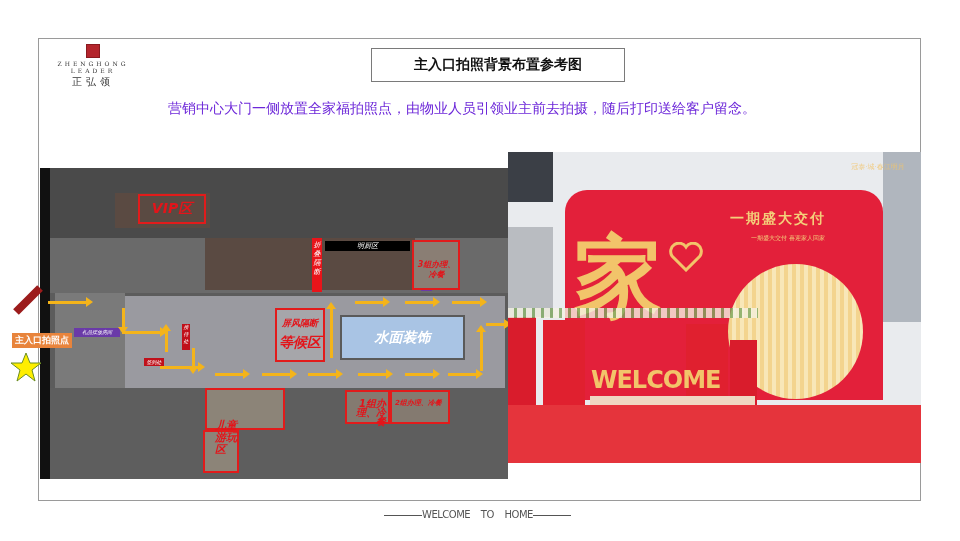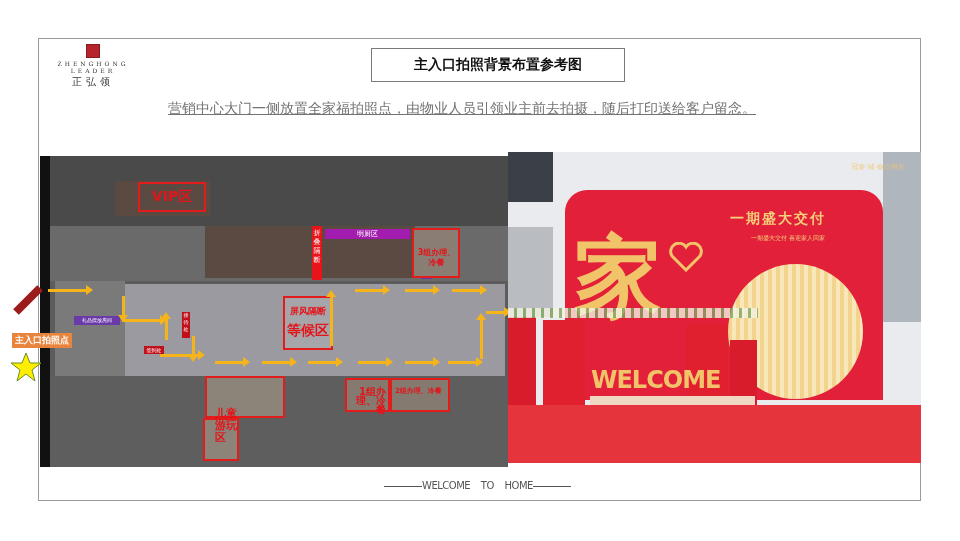--- a/index.html
+++ b/index.html
@@ -4,24 +4,24 @@
 <style>
   html,body{margin:0;padding:0;background:#fff;}
   body{width:960px;height:541px;position:relative;overflow:hidden;font-family:"DejaVu Sans",sans-serif;}
   .frame{position:absolute;left:38px;top:38px;width:883px;height:463px;border:1px solid #9a9a9a;box-sizing:border-box;}
   .logo{position:absolute;left:48px;top:44px;width:90px;text-align:center;color:#333;}
   .logo .seal{width:12px;height:12px;margin:0 auto 2px;background:#b4252c;border:1px solid #8a1a1f;}
   .logo .en1{font-family:"DejaVu Serif",serif;font-size:6px;letter-spacing:3px;}
   .logo .en2{font-family:"DejaVu Serif",serif;font-size:6px;letter-spacing:3px;}
   .logo .cn{font-family:"DejaVu Serif",serif;font-size:10px;font-weight:normal;letter-spacing:4px;margin-top:1px;}
   .title-box{position:absolute;left:371px;top:48px;width:254px;height:34px;border:1px solid #7a7a7a;box-sizing:border-box;display:flex;align-items:center;justify-content:center;font-weight:bold;font-size:14px;color:#111;}
-  .desc{position:absolute;left:168px;top:100px;font-size:14px;color:#737373;white-space:nowrap;text-decoration:underline;}
-  .plan{position:absolute;left:40px;top:156px;width:468px;height:311px;background:#5c5c5c;overflow:hidden;}
+  .desc{position:absolute;left:168px;top:100px;font-size:14px;color:#6d28d9;white-space:nowrap;}
+  .plan{position:absolute;left:40px;top:168px;width:468px;height:311px;background:#5c5c5c;overflow:hidden;font-style:italic;}
   .photo{position:absolute;left:508px;top:152px;width:413px;height:311px;overflow:hidden;background:#e9ebee;}
-  .footer{position:absolute;left:384px;top:480px;font-size:10px;color:#555;white-space:nowrap;letter-spacing:-0.5px;text-align:center;}
+  .footer{position:absolute;left:384px;top:509px;font-size:10px;color:#555;white-space:nowrap;letter-spacing:-0.5px;text-align:center;}
   .footer .line{display:inline-block;width:38px;height:1px;background:#555;vertical-align:middle;}
   .abs{position:absolute;}
   .zone{position:absolute;border:2px solid #e21b1b;box-sizing:border-box;}
   .redtxt{color:#e3141a;font-weight:bold;}
   .arrow{position:absolute;height:3px;background:#f4b41a;}
   .arrow::after{content:"";position:absolute;right:-5px;top:-4px;border-left:7px solid #f4b41a;border-top:5px solid transparent;border-bottom:5px solid transparent;}
   .varrow{position:absolute;width:3px;background:#f4b41a;}
   .varrow.down::after{content:"";position:absolute;bottom:-6px;left:-4px;border-top:7px solid #f4b41a;border-left:5px solid transparent;border-right:5px solid transparent;}
   .varrow.up::after{content:"";position:absolute;top:-6px;left:-4px;border-bottom:7px solid #f4b41a;border-left:5px solid transparent;border-right:5px solid transparent;}
 </style>
@@ -49,37 +49,40 @@
 
   <div class="abs" style="left:10px;top:0;width:458px;height:70px;background:#4a4a4a;"></div>
   <div class="abs" style="left:75px;top:25px;width:95px;height:35px;background:#5a4a42;"></div>
   <div class="zone" style="left:98px;top:26px;width:68px;height:30px;display:flex;align-items:center;justify-content:center;">
     <span class="redtxt" style="font-size:14px;">VIP区</span>
   </div>
 
   <div class="abs" style="left:10px;top:70px;width:458px;height:55px;background:#6a6a6a;"></div>
   <div class="abs" style="left:165px;top:70px;width:210px;height:52px;background:#5a4a42;"></div>
   <div class="abs" style="left:272px;top:70px;width:10px;height:54px;background:#e8141a;color:#fff;font-size:7px;line-height:9px;text-align:center;padding-top:3px;box-sizing:border-box;"><span>折叠隔断</span></div>
-  <div class="abs" style="left:285px;top:73px;width:85px;height:10px;background:#a21caf;color:#fff;font-size:7px;text-align:center;line-height:10px;"><span>明厨区</span></div>
+  <div class="abs" style="left:285px;top:73px;width:85px;height:10px;background:#000000;color:#fff;font-size:7px;text-align:center;line-height:10px;"><span>明厨区</span></div>
   <div class="abs" style="left:357px;top:89px;width:11px;height:34px;background:#6a3aa8;color:#fff;font-size:7px;line-height:10px;text-align:center;padding-top:2px;box-sizing:border-box;margin-left:24px;"><span>冷餐区</span></div>
   <div class="zone" style="left:372px;top:72px;width:48px;height:50px;background:#8a7e74;padding:18px 2px 0 3px;">
     <span class="redtxt" style="font-size:8px;line-height:10px;display:block;text-align:center;">3组办理、冷餐</span>
   </div>
 
   <div class="abs" style="left:75px;top:128px;width:390px;height:92px;background:#9a9aa0;"></div>
   <div class="abs" style="left:15px;top:125px;width:70px;height:186px;background:#7a7a7a;"></div>
   <div class="abs" style="left:34px;top:160px;width:46px;height:9px;background:#6a3aa8;color:#fff;font-size:5px;line-height:9px;text-align:center;"><span>礼品摆放房间</span></div>
   <div class="abs" style="left:104px;top:190px;width:20px;height:8px;background:#c0101a;color:#fff;font-size:5px;line-height:8px;text-align:center;"><span>签到处</span></div>
   <div class="abs" style="left:142px;top:156px;width:8px;height:26px;background:#c0101a;color:#fff;font-size:5px;line-height:7px;text-align:center;"><span>接待处</span></div>
 
-  <div class="zone" style="left:235px;top:140px;width:50px;height:54px;background:#a6a6aa;padding:7px 2px 0 2px;text-align:center;margin-left:8px;">
+  <div class="zone" style="left:235px;top:140px;width:50px;height:54px;background:#a6a6aa;padding:7px 2px 0 2px;text-align:center;">
     <div class="redtxt" style="font-size:9px;">屏风隔断</div>
     <div class="redtxt" style="font-size:14px;margin-top:4px;">等候区</div>
   </div>
 
+  <div class="abs" style="left:300px;top:147px;width:125px;height:45px;background:#a9c4e4;border:2px solid #5a5a5a;box-sizing:border-box;display:flex;align-items:center;justify-content:center;color:#fff;font-weight:bold;font-size:14px;">
+      <span>水面装饰</span>
+    </div>
 
   <div class="abs" style="left:10px;top:220px;width:458px;height:91px;background:#5e5e5e;"></div>
   <div class="zone" style="left:165px;top:220px;width:80px;height:42px;background:#8c8478;"></div>
   <div class="zone" style="left:163px;top:262px;width:36px;height:43px;background:#8c8478;padding:2px 0 0 10px;">
     <span class="redtxt" style="font-size:11px;line-height:12px;display:block;width:28px;position:relative;top:-14px;">儿童游玩区</span>
   </div>
   <div class="zone" style="left:305px;top:222px;width:45px;height:34px;background:#847a70;padding:7px 2px 0 6px;">
     <span class="redtxt" style="font-size:10px;line-height:9px;display:block;text-align:right;">1组办理、冷餐</span>
   </div>
   <div class="zone" style="left:350px;top:222px;width:60px;height:34px;background:#847a70;padding:7px 2px 0 3px;">

